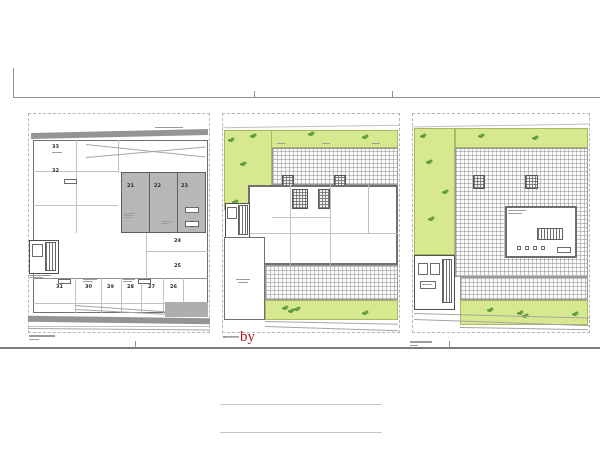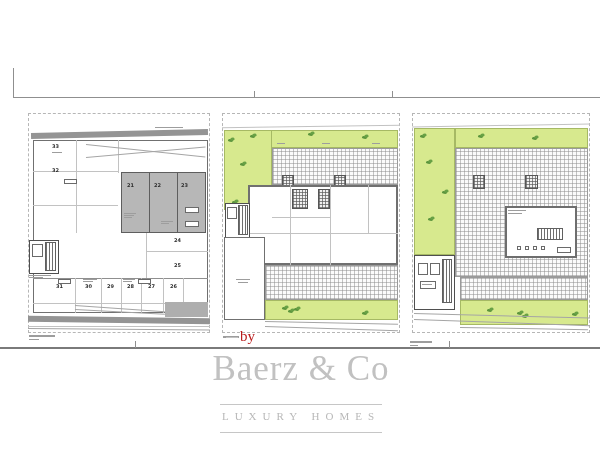--- a/index.html
+++ b/index.html
@@ -209,18 +209,16 @@
     <div class="plant" style="left:110px;top:202px;"></div>
     <div class="plant" style="left:160px;top:200px;"></div>
     <div class="diag" style="left:2px;top:200px;width:176px;transform:rotate(1.5deg);"></div>
     <div class="diag" style="left:2px;top:206px;width:176px;transform:rotate(2deg);"></div>
     <div class="diag" style="left:48px;top:214px;width:128px;transform:rotate(1deg);"></div>
   </div>
   <div class="smudge" style="left:410px;top:341px;width:22px;height:2px;"></div>
   <div class="smudge" style="left:410px;top:345px;width:8px;"></div>
 
   <div id="wm-by" class="wm">by</div>
-  <div id="wm-brand">Baerz &amp; Co</div>
   <div id="wm-rule1"></div>
-  <div id="wm-tagline">LUXURY HOMES</div>
   <div id="wm-rule2"></div>
 
 </div>
 
 </body></html>

